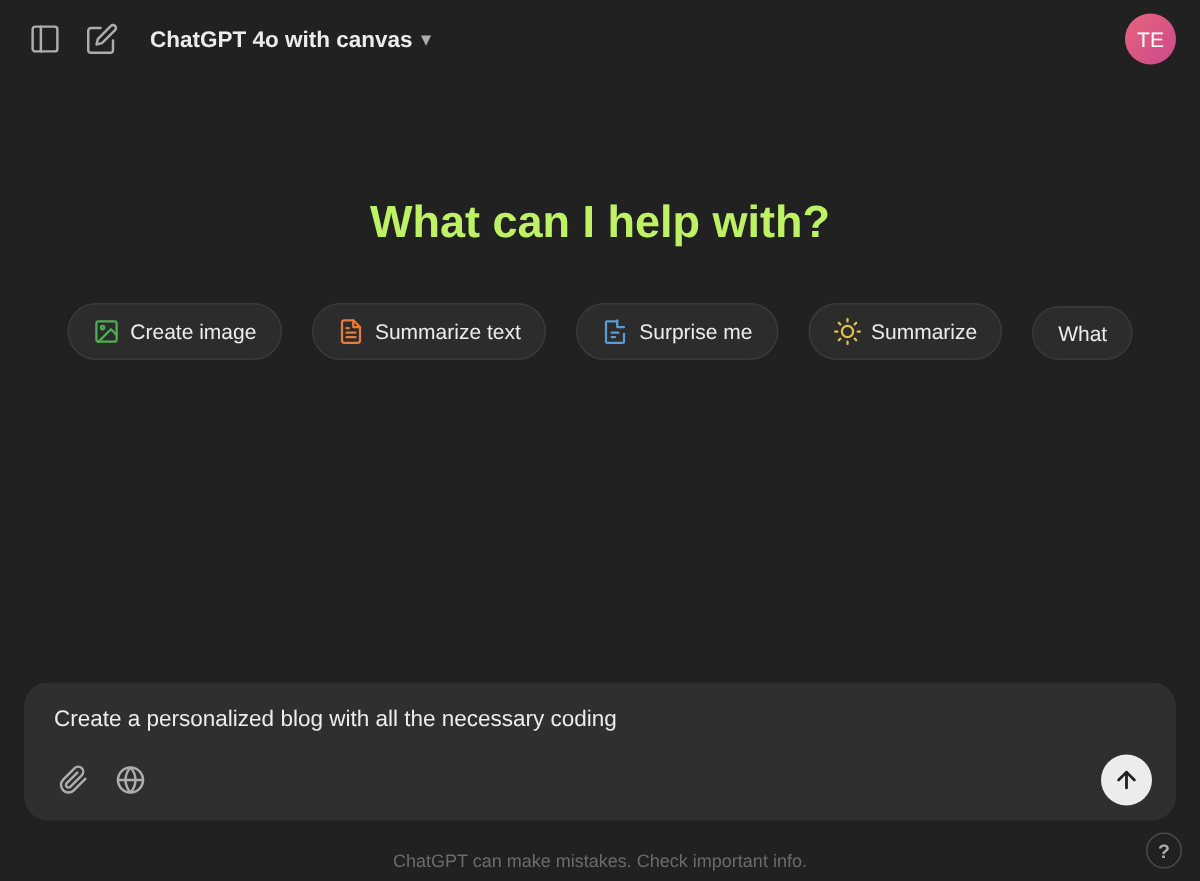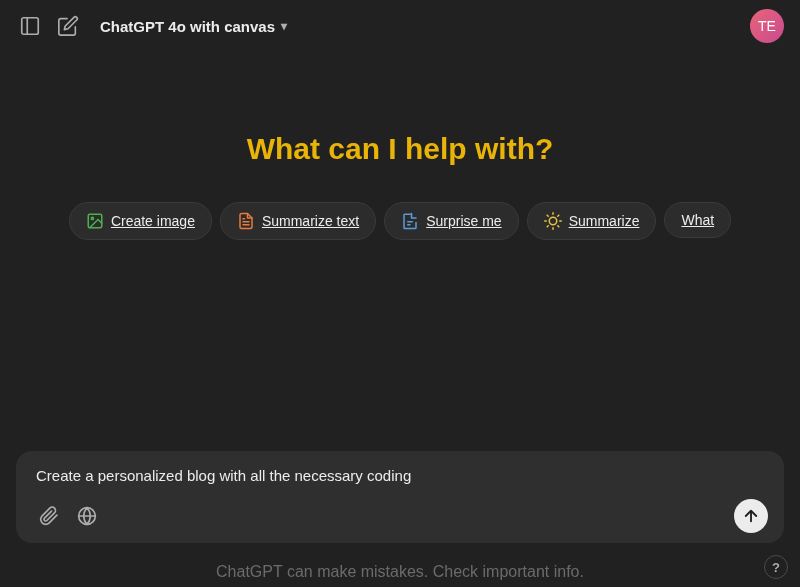--- a/index.html
+++ b/index.html
@@ -84,32 +84,31 @@
     .main-content {
       display: flex;
       flex-direction: column;
       align-items: center;
       padding-top: 80px;
     }
 
     .main-heading {
       font-size: 30px;
       font-weight: 700;
-      color: #eab308;
+      color: #bef264;
       margin-bottom: 36px;
       text-align: center;
     }
 
     
     .chips-row {
       display: flex;
-      align-items: flex-start;
-      gap: 8px;
+      align-items: flex-end;
+      gap: 20px;
       flex-wrap: nowrap;
-      text-decoration: underline;
     }
 
     .chip {
       display: flex;
       align-items: center;
       gap: 7px;
       padding: 9px 16px;
       border-radius: 999px;
       border: 1px solid #3a3a3a;
       background: #2c2c2c;
@@ -194,21 +193,21 @@
       display: flex;
       align-items: center;
       justify-content: center;
       cursor: pointer;
       border: none;
       color: #212121;
     }
 
     .footer-text {
       text-align: center;
-      font-size: 16px;
+      font-size: 12px;
       color: #6b6b6b;
       padding: 4px 0 6px 0;
     }
 
     .help-btn {
       position: absolute;
       bottom: 8px;
       right: 12px;
       width: 24px;
       height: 24px;

